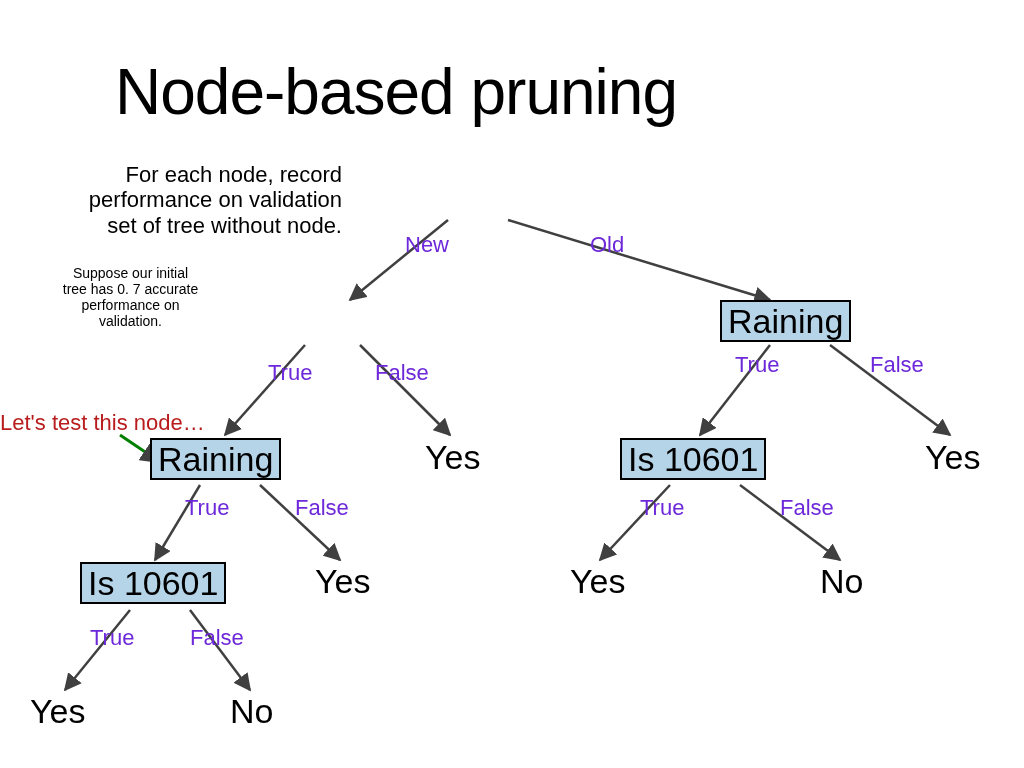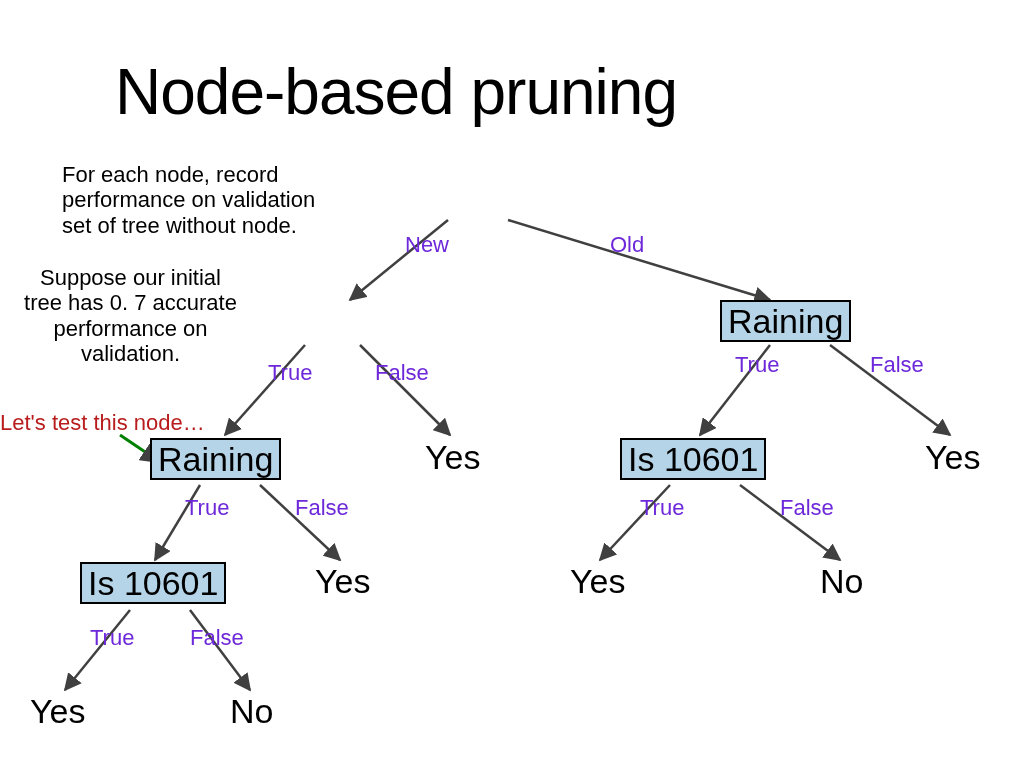--- a/index.html
+++ b/index.html
@@ -1,19 +1,19 @@
 <!DOCTYPE html>
 <html><head>
 <meta charset="utf-8">
 <style>
   html,body{margin:0;padding:0;width:1024px;height:768px;background:#fff;font-family:Arial,Helvetica,sans-serif;color:#000;overflow:hidden}
   .stage{position:relative;width:892px;height:768px}
   .title{position:absolute;font-size:64px;font-weight:400;letter-spacing:-1px}
-  .note{position:absolute;font-size:22px;line-height:1.15;text-align:left}
-  .note-left{position:absolute;font-size:22px;line-height:1.15;text-align:center}
+  .note{position:absolute;font-size:22px;line-height:1.15;text-align:right}
+  .note-left{position:absolute;font-size:14px;line-height:1.15;text-align:center}
   .callout{position:absolute;font-size:22px;color:#b91c1c}
   .node{position:absolute;background:#b5d4e8;border:2px solid #000;font-size:34px;padding:2px 6px 0 6px;line-height:1.05}
   .leaf{position:absolute;font-size:34px}
   .edge-label{position:absolute;font-size:22px;color:#6d28d9}
   svg.edges{position:absolute;left:0;top:0;width:1024px;height:768px;pointer-events:none}
 </style>
 </head>
 <body>
 
 <div class="stage">
@@ -57,21 +57,21 @@
     <line x1="740" y1="485" x2="840" y2="560" stroke="#404040" stroke-width="2.5" marker-end="url(#ah)"></line>
 
     <line x1="130" y1="610" x2="65" y2="690" stroke="#404040" stroke-width="2.5" marker-end="url(#ah)"></line>
 
     <line x1="190" y1="610" x2="250" y2="690" stroke="#404040" stroke-width="2.5" marker-end="url(#ah)"></line>
 
     <line x1="120" y1="435" x2="160" y2="462" stroke="#008000" stroke-width="3" marker-end="url(#ah)"></line>
   </svg>
 
   <div class="edge-label" style="left:405px;top:232px">New</div>
-  <div class="edge-label" style="left:610px;top:232px">Old</div>
+  <div class="edge-label" style="left:590px;top:232px">Old</div>
 
   <div class="edge-label" style="left:268px;top:360px">True</div>
   <div class="edge-label" style="left:375px;top:360px">False</div>
 
   <div class="edge-label" style="left:735px;top:352px">True</div>
   <div class="edge-label" style="left:870px;top:352px">False</div>
 
   <div class="edge-label" style="left:185px;top:495px">True</div>
   <div class="edge-label" style="left:295px;top:495px">False</div>
 

